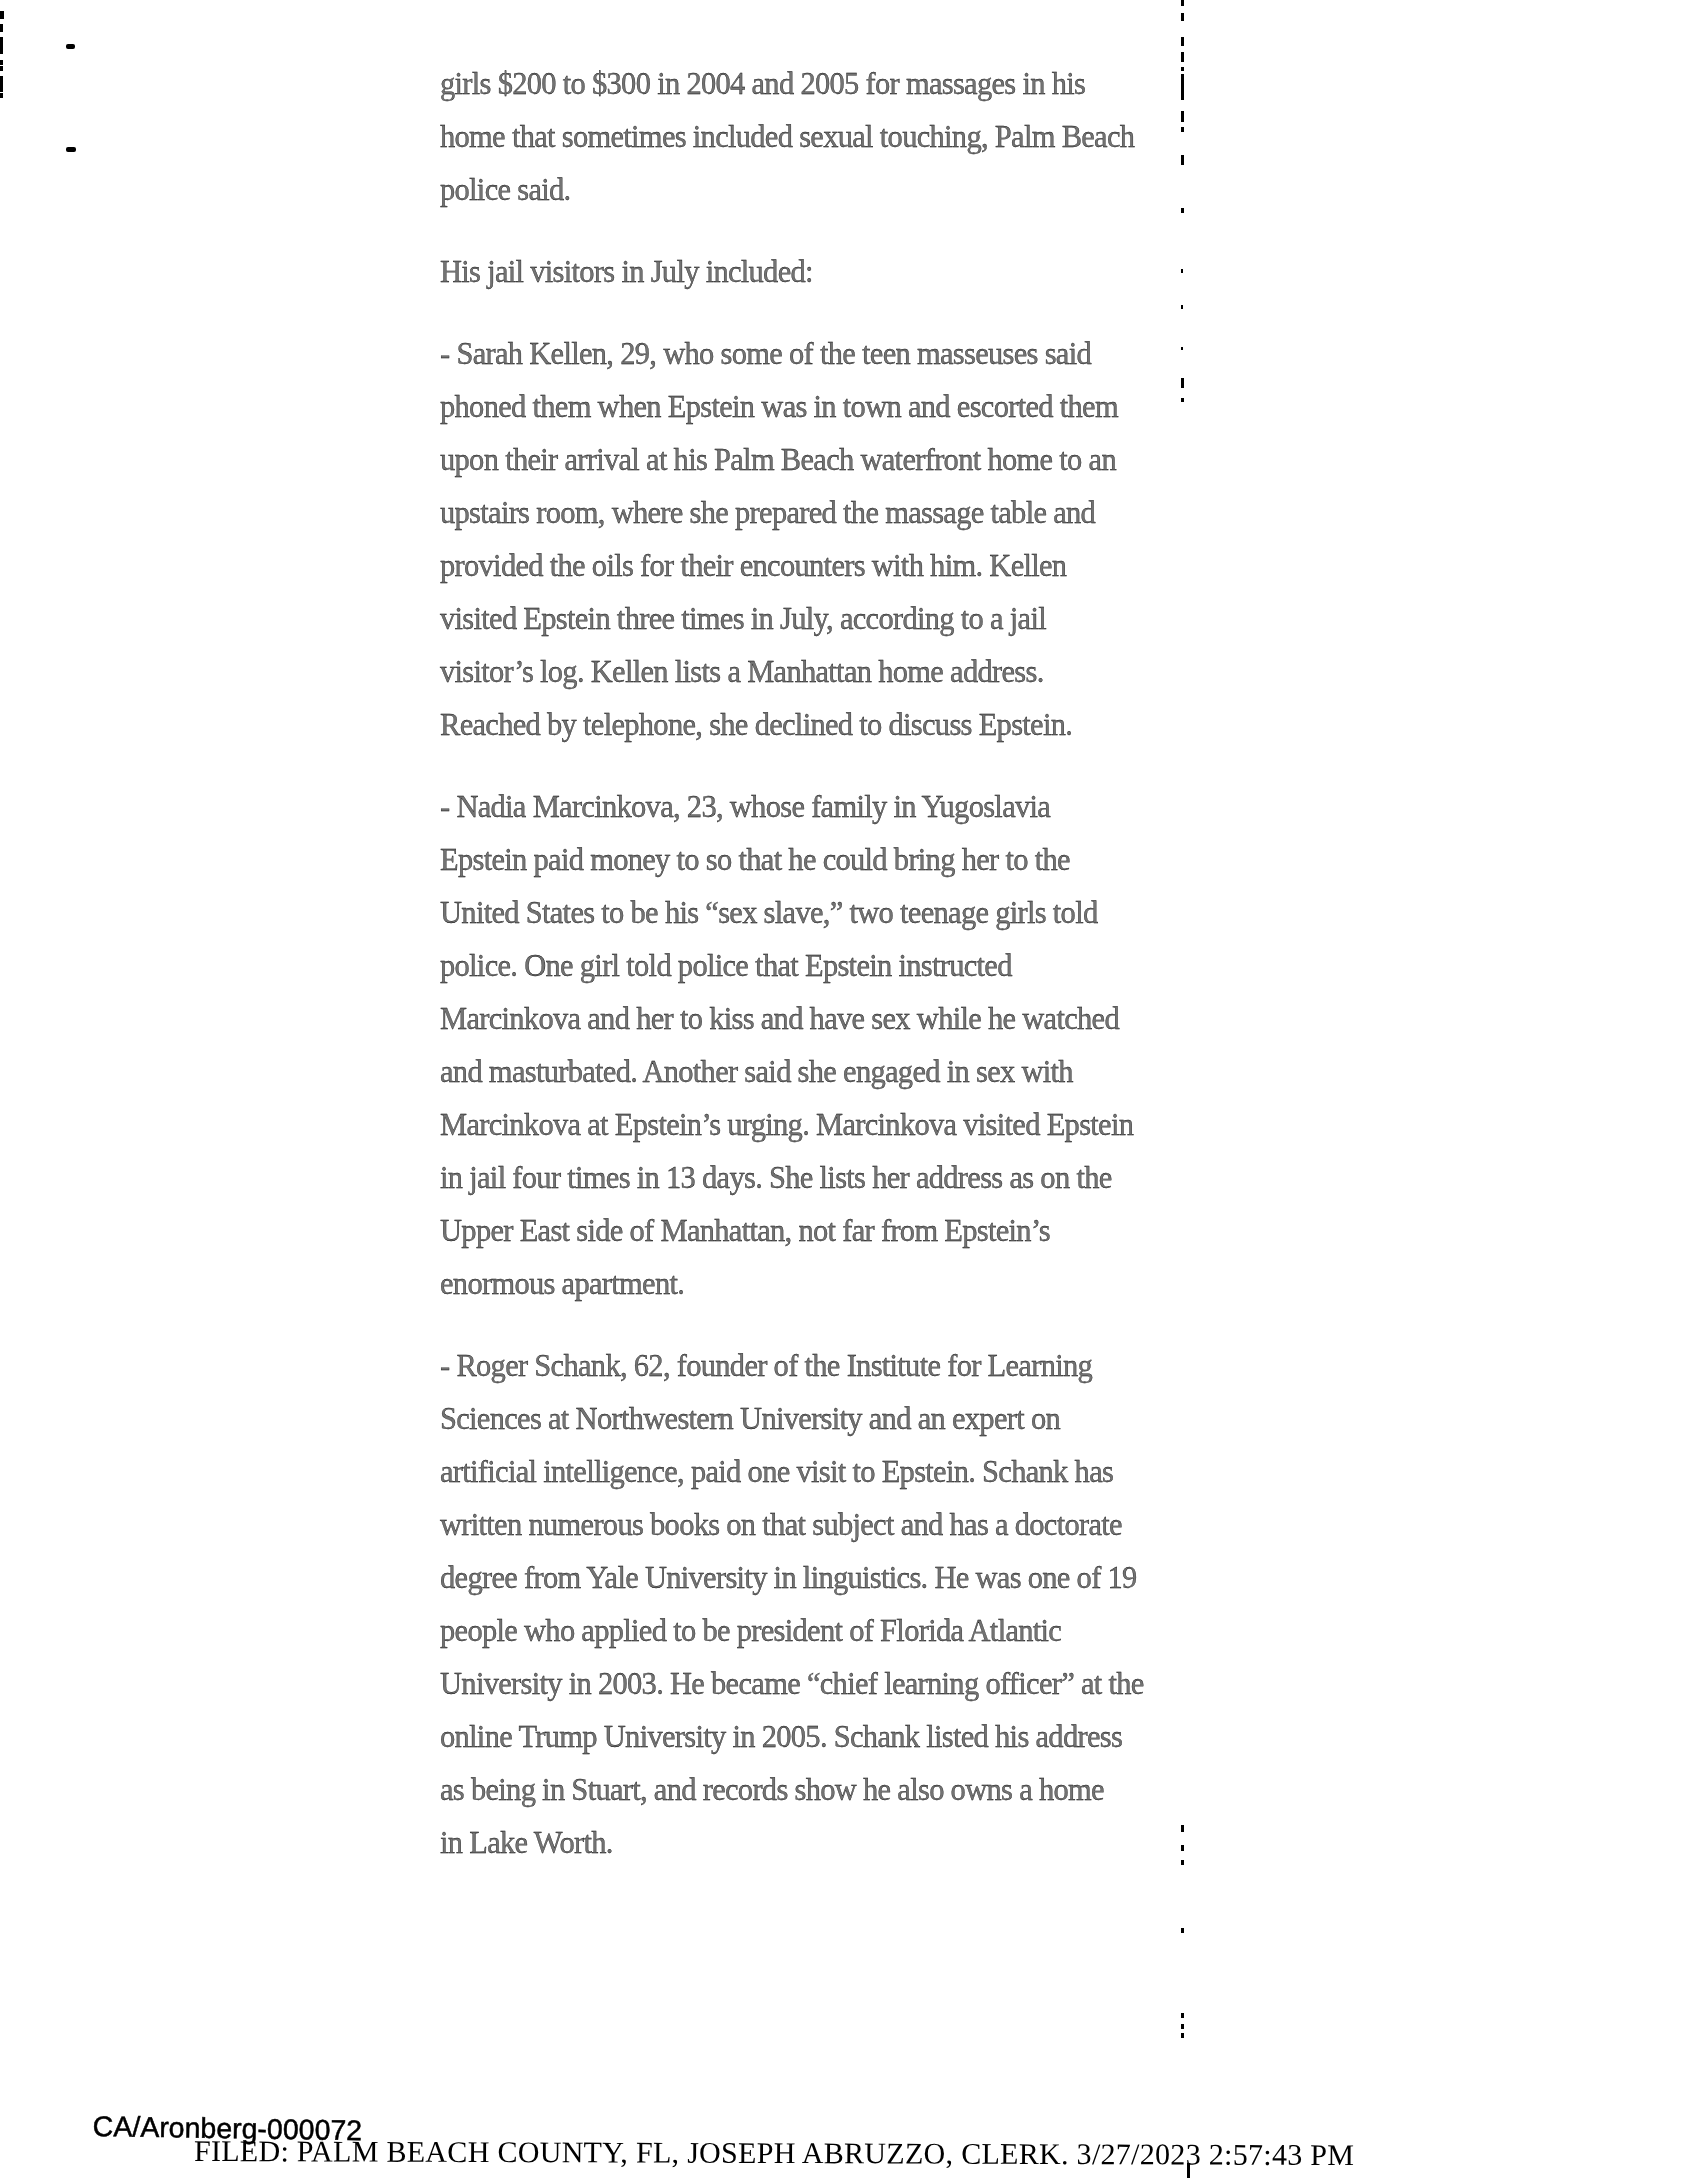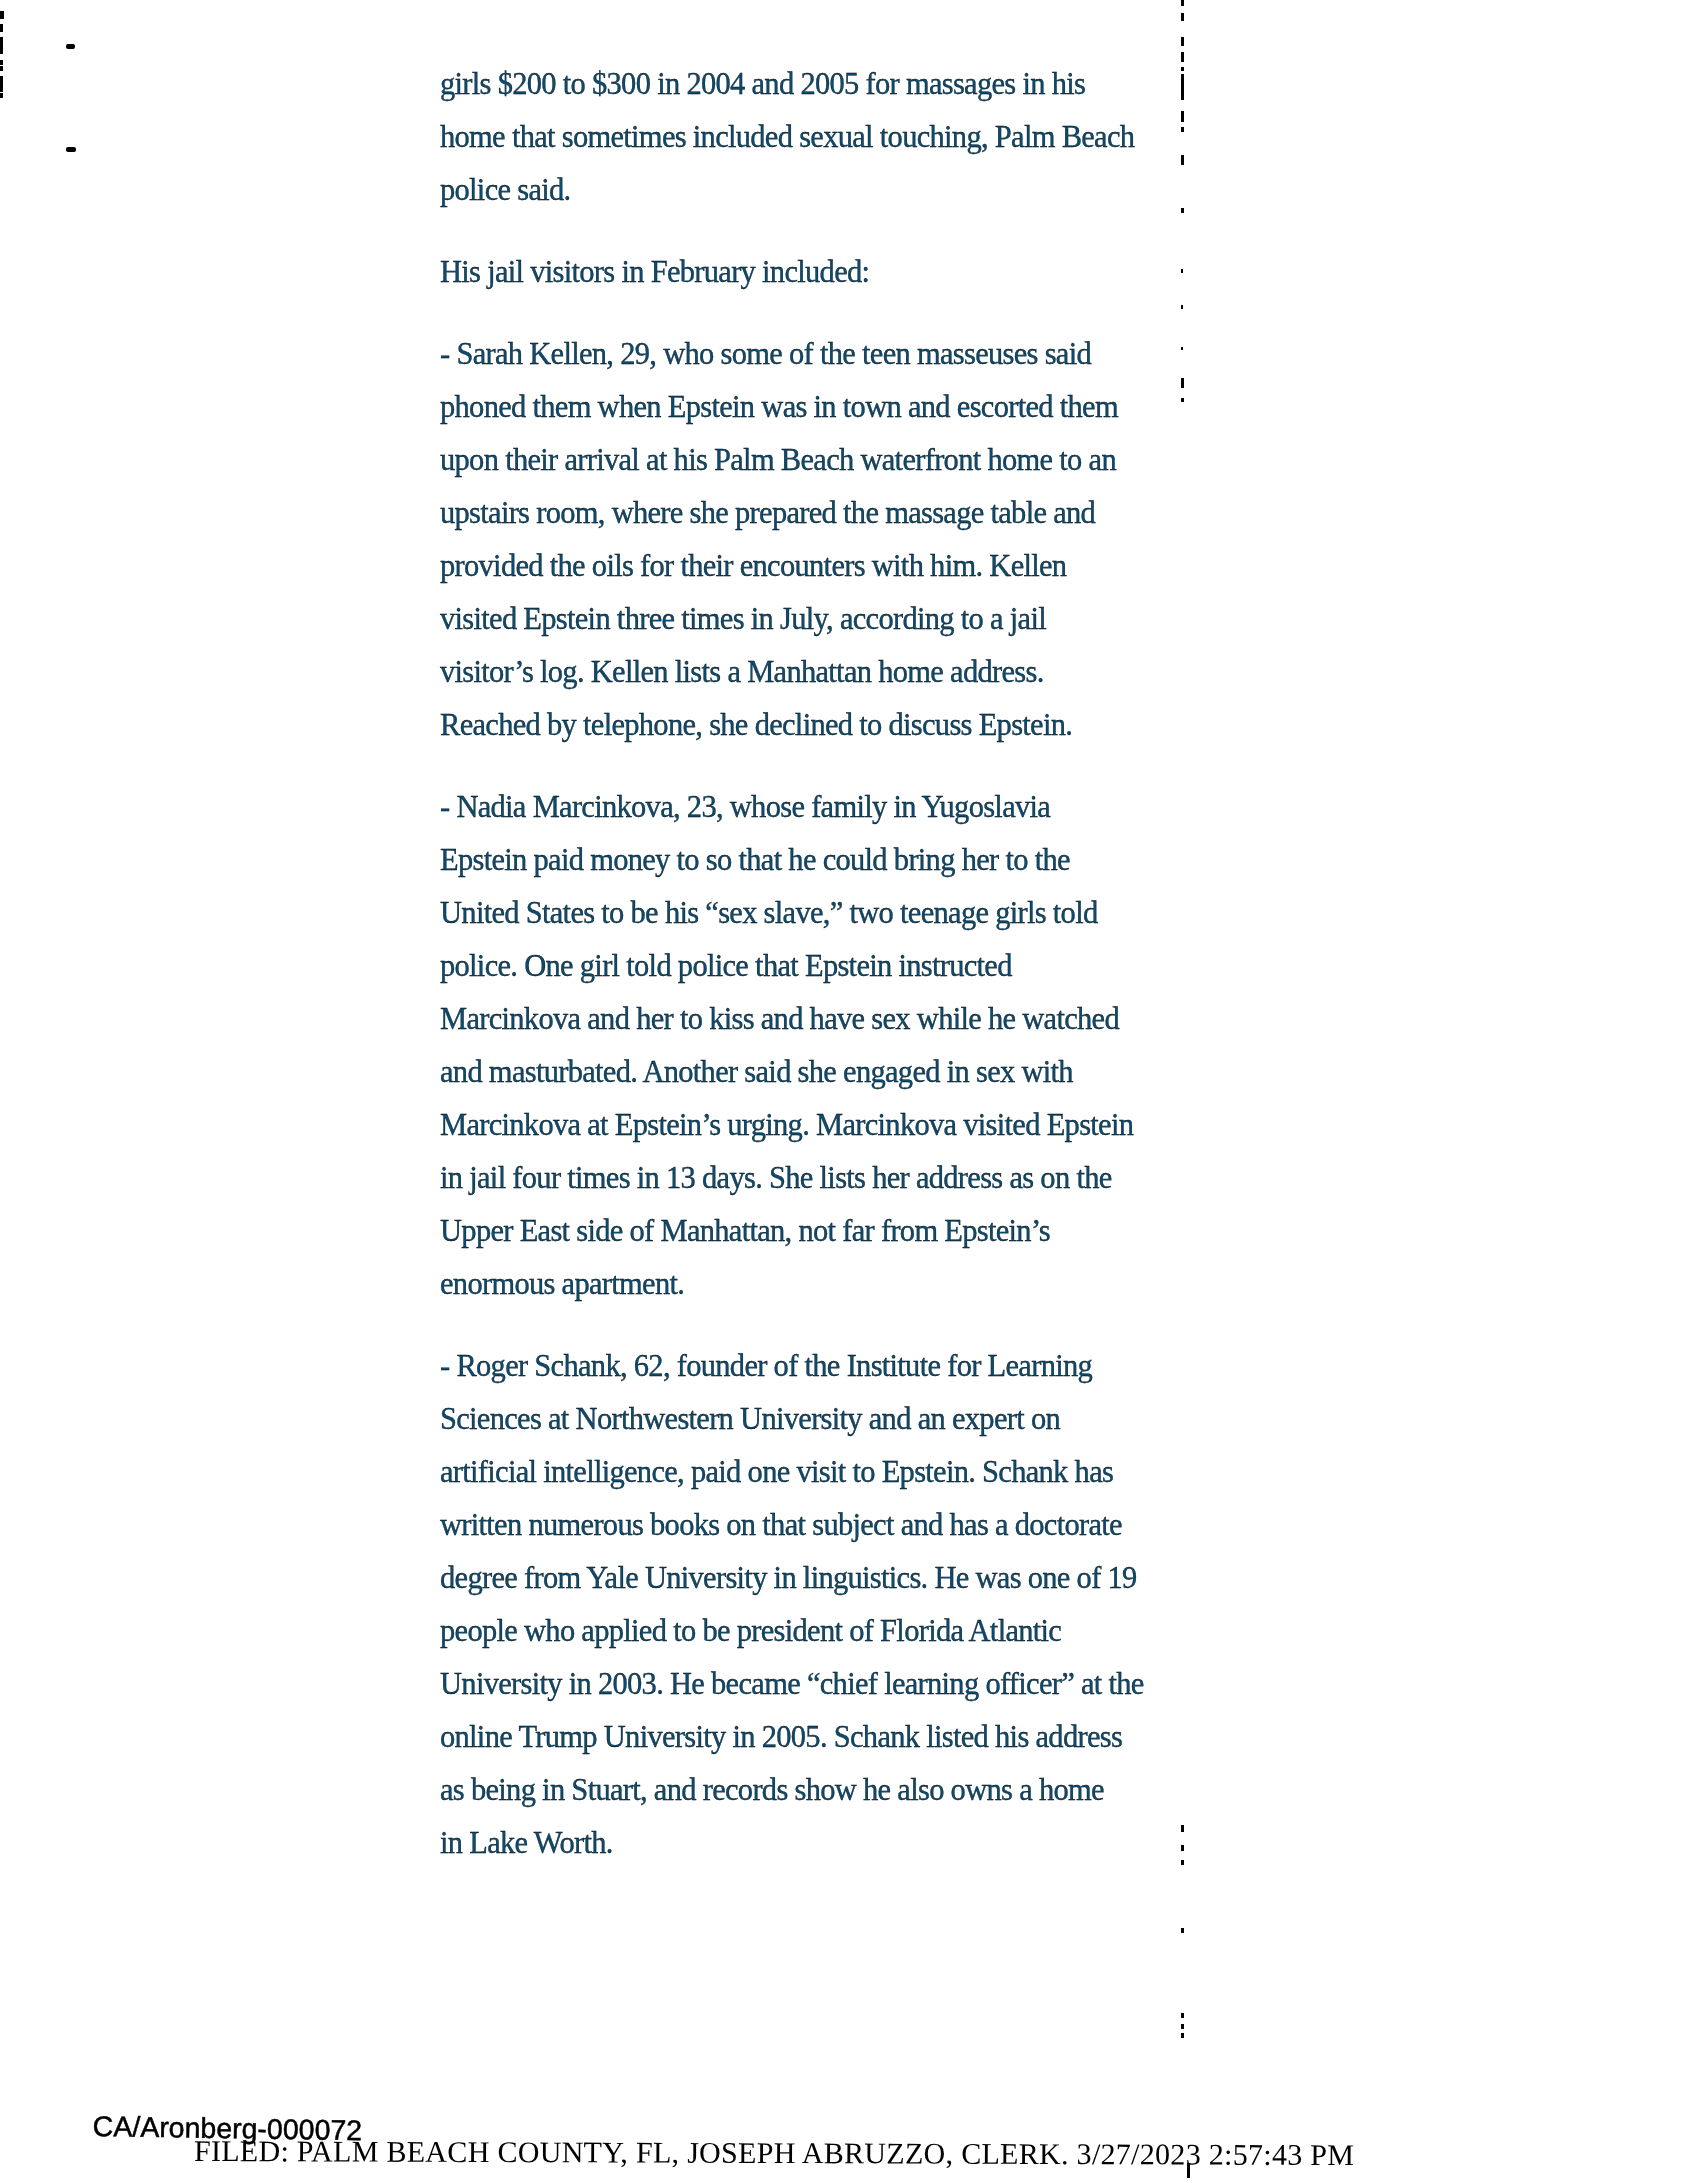--- a/index.html
+++ b/index.html
@@ -21,21 +21,21 @@
     left: 440px;
     top: 58px;
     width: 968px;
   }
   .body-text p {
     margin: 0 0 29px 0;
     font-size: 30.5px;
     line-height: 53px;
     letter-spacing: -0.7px;
     white-space: pre-line;
-    color: #0c4a6e;
+    color: #737373;
     -webkit-text-stroke: 0.3px #000000;
   }
   .bates {
     position: absolute;
     left: 93px;
     top: 2112px;
     font-family: "Liberation Sans", "DejaVu Sans", sans-serif;
     font-size: 28.5px;
     line-height: 1;
     letter-spacing: 0px;
@@ -66,21 +66,21 @@
 </style>
 </head>
 <body>
 
 <div class="page">
 
   <div class="body-text">
     <p>girls $200 to $300 in 2004 and 2005 for massages in his
 home that sometimes included sexual touching, Palm Beach
 police said.</p>
-    <p>His jail visitors in February included:</p>
+    <p>His jail visitors in July included:</p>
     <p>- Sarah Kellen, 29, who some of the teen masseuses said
 phoned them when Epstein was in town and escorted them
 upon their arrival at his Palm Beach waterfront home to an
 upstairs room, where she prepared the massage table and
 provided the oils for their encounters with him. Kellen
 visited Epstein three times in July, according to a jail
 visitor’s log. Kellen lists a Manhattan home address.
 Reached by telephone, she declined to discuss Epstein.</p>
     <p>- Nadia Marcinkova, 23, whose family in Yugoslavia
 Epstein paid money to so that he could bring her to the

